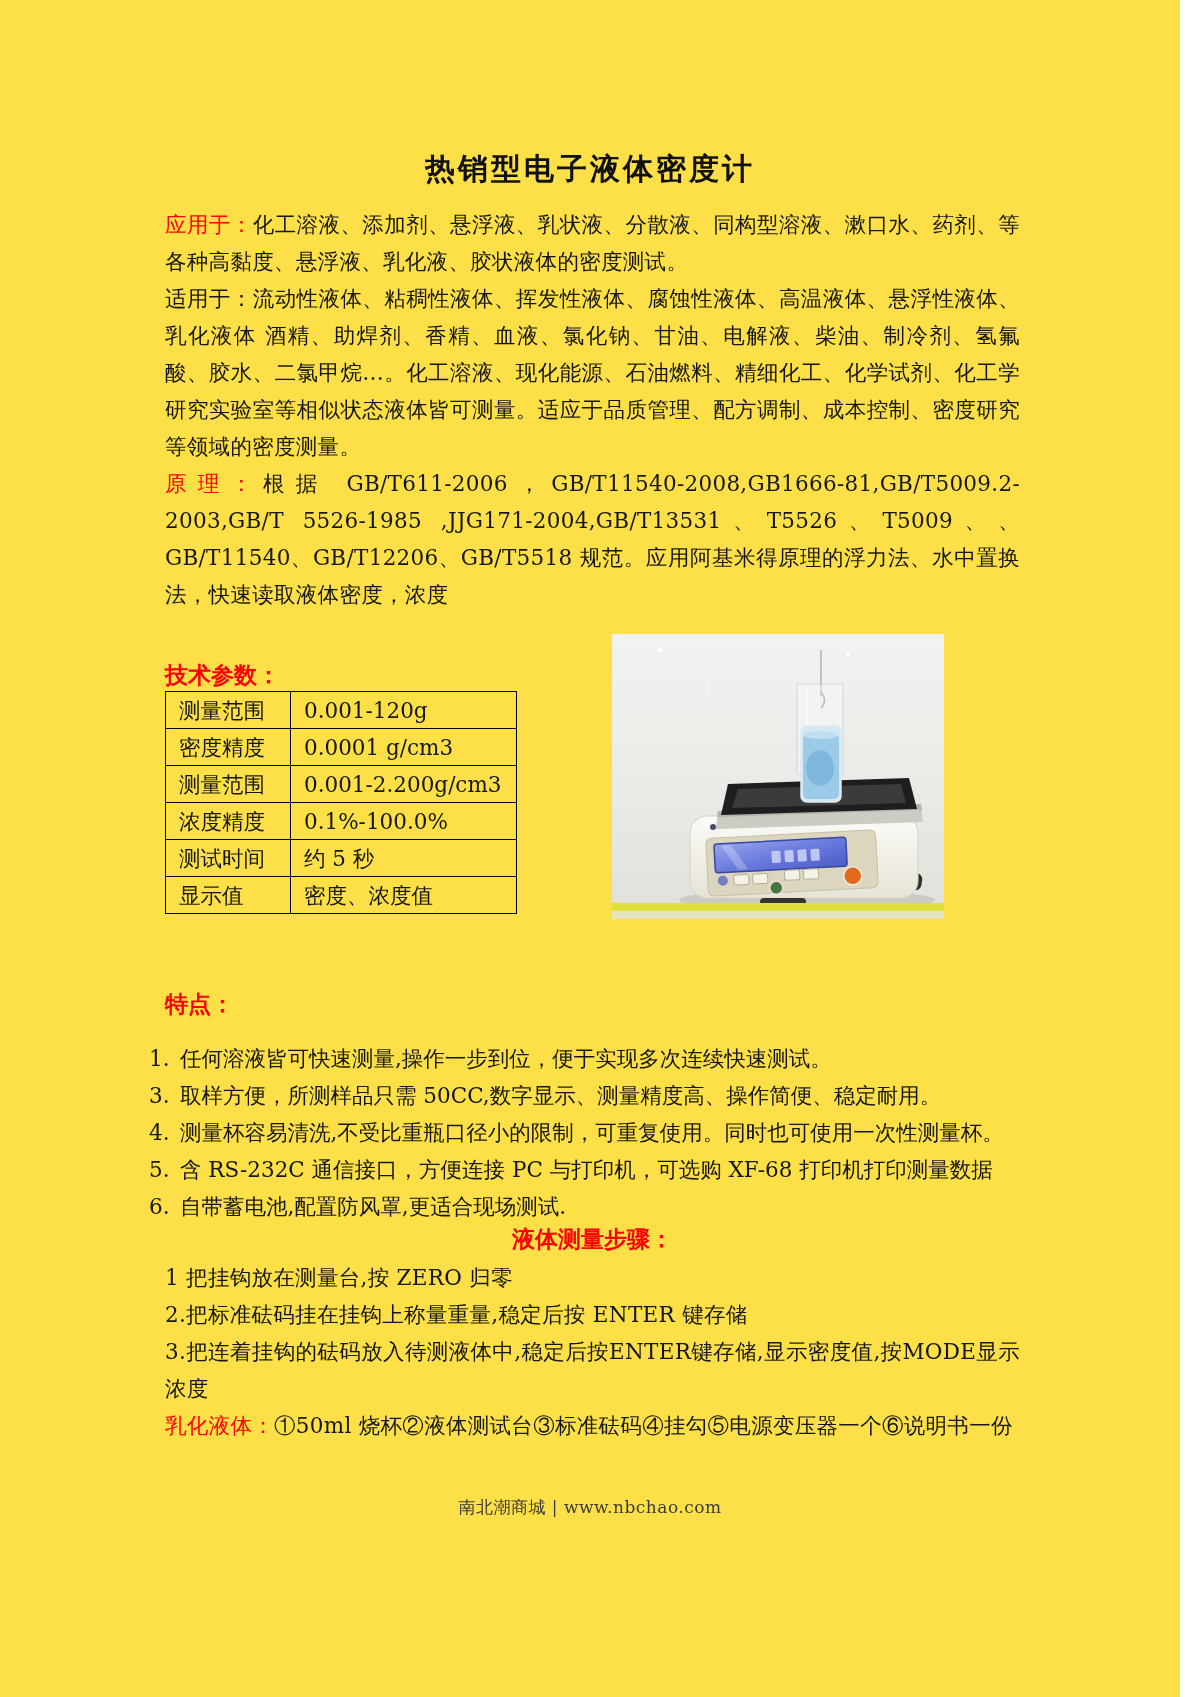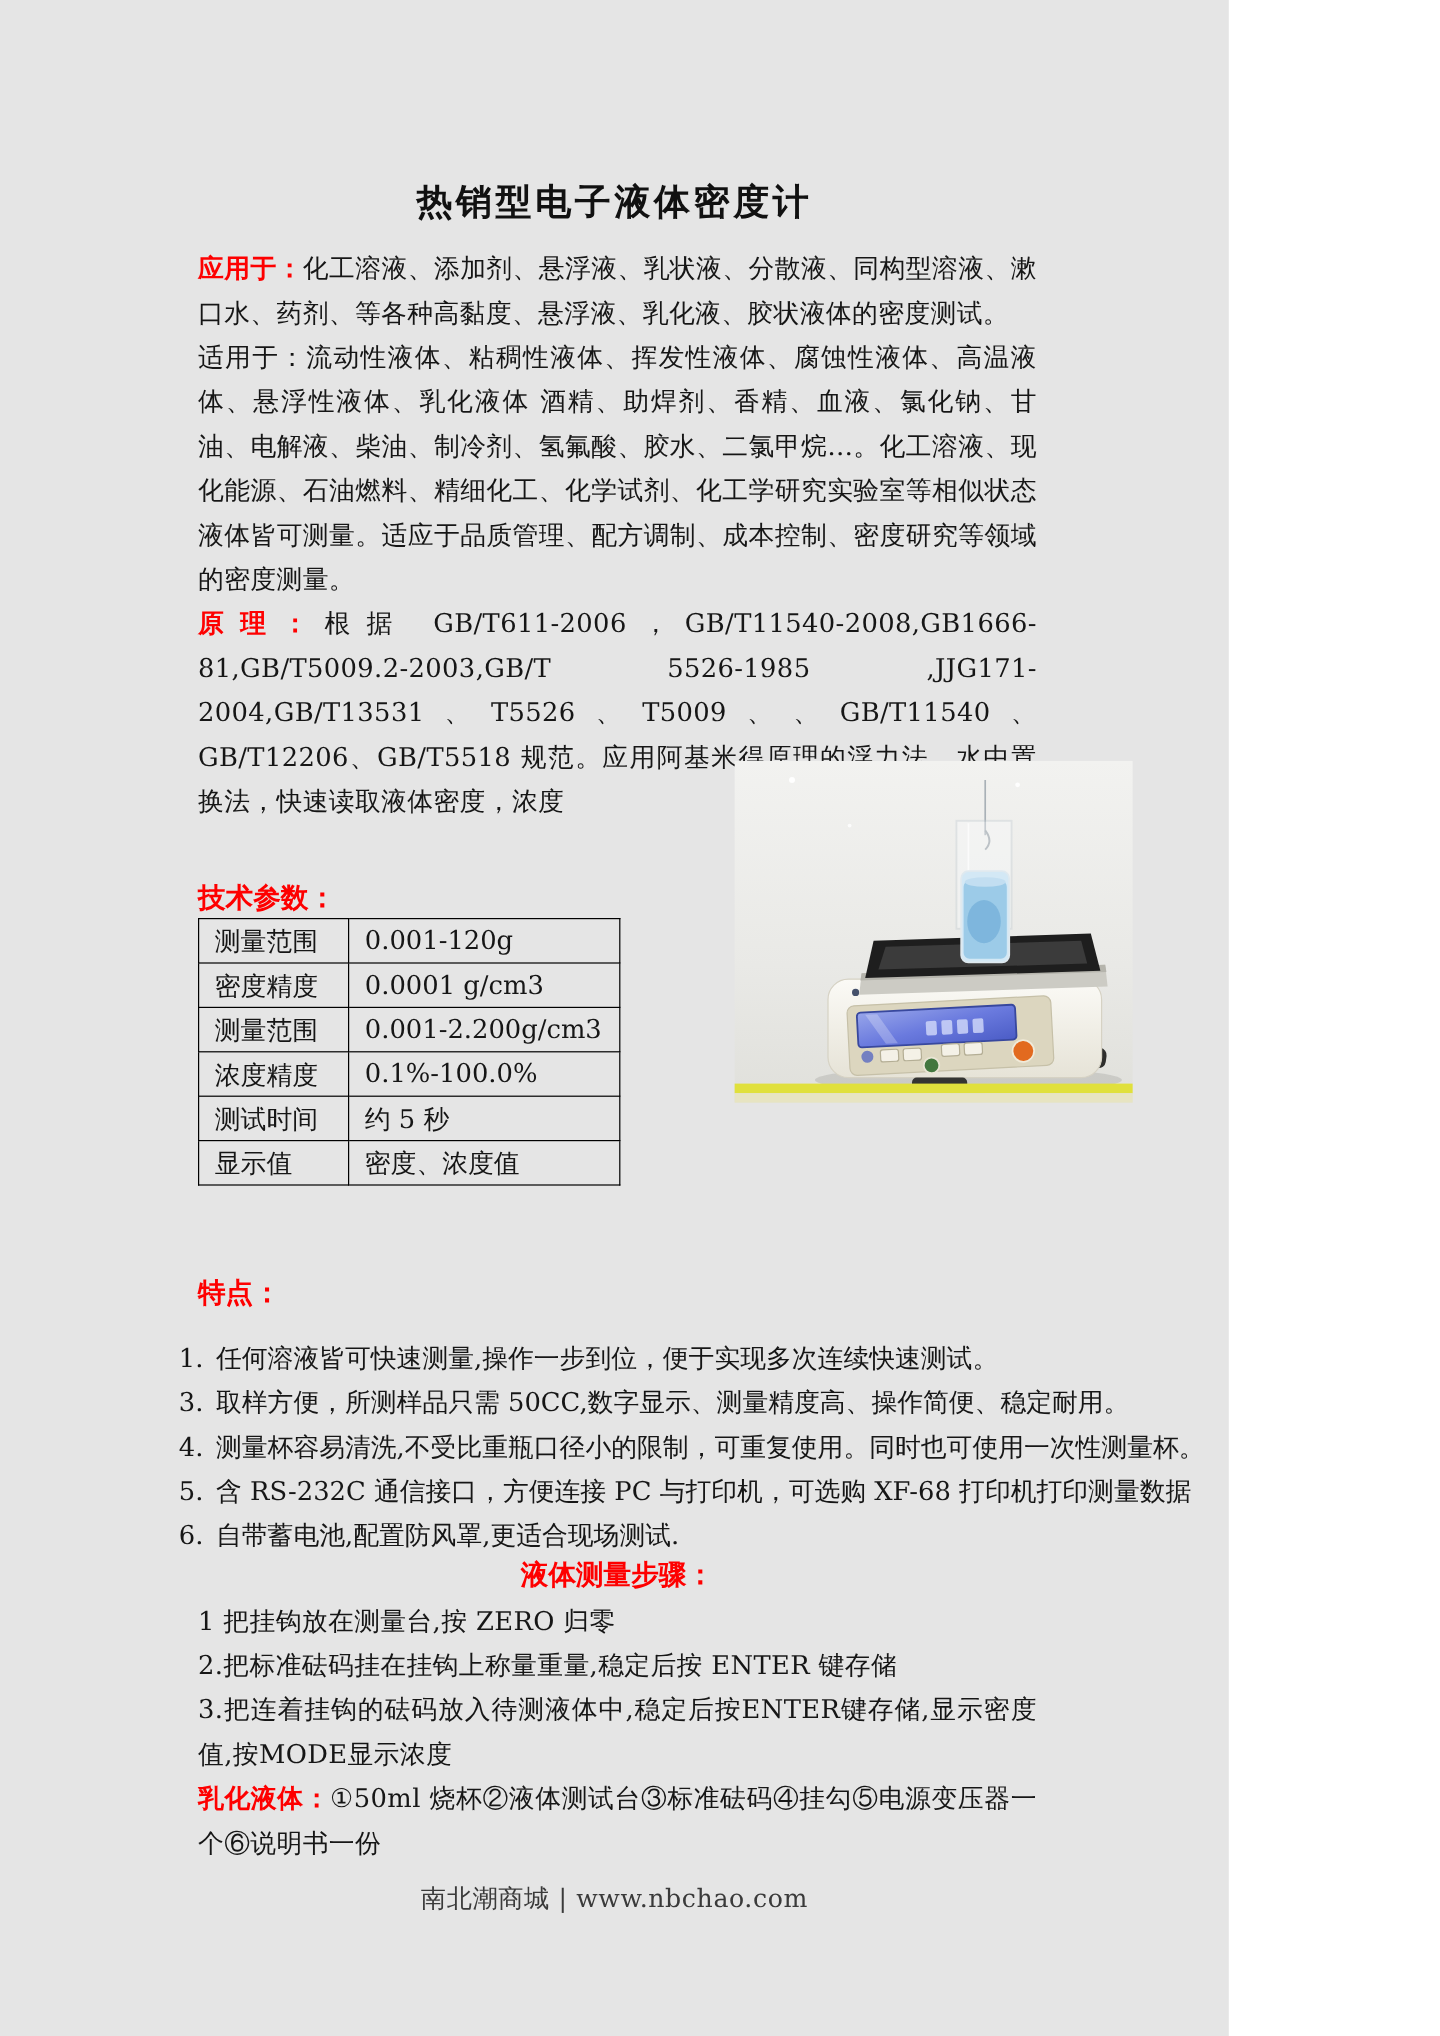--- a/index.html
+++ b/index.html
@@ -3,23 +3,23 @@
 <meta charset="utf-8">
 <style>
   html, body {
     margin: 0;
     padding: 0;
     background: #ffffff;
     font-family: "DejaVu Serif", "Liberation Serif", serif;
   }
   .page {
     position: relative;
-    width: 1024px;
+    width: 1180px;
     height: 1697px;
-    background: #e5e5e5;
+    background: #fde047;
     overflow: hidden;
     color: #161616;
   }
   .title {
     margin: 0;
     padding-top: 150px;
     font-size: 30px;
     line-height: 38px;
     font-weight: bold;
     text-align: center;
@@ -30,21 +30,21 @@
     margin: 18px 160px 0 165px;
   }
   .para {
     margin: 0;
     font-size: 21.5px;
     line-height: 37px;
     text-align: justify;
     letter-spacing: 0.3px;
   }
   .red { color: #fe0000; }
-  .bold { font-weight: bold; }
+  .bold { font-weight: normal; }
   .heading {
     margin: 0;
     font-size: 23px;
     line-height: 28px;
     font-weight: bold;
     color: #fe0000;
   }
   .specs-heading { margin-top: 48px; }
   table.specs {
     border-collapse: collapse;
@@ -80,25 +80,25 @@
   .product {
     position: absolute;
     left: 612px;
     top: 634px;
     width: 332px;
     height: 285px;
     margin: 0;
   }
   .footer {
     position: absolute;
-    top: 1568px;
+    top: 1496px;
     left: 0;
     width: 100%;
     text-align: center;
-    font-size: 21px;
+    font-size: 17px;
     color: #3a3a3a;
     letter-spacing: 0.5px;
   }
 </style>
 </head>
 <body>
 
 <div class="page">
 
   <h1 class="title">热销型电子液体密度计</h1>

